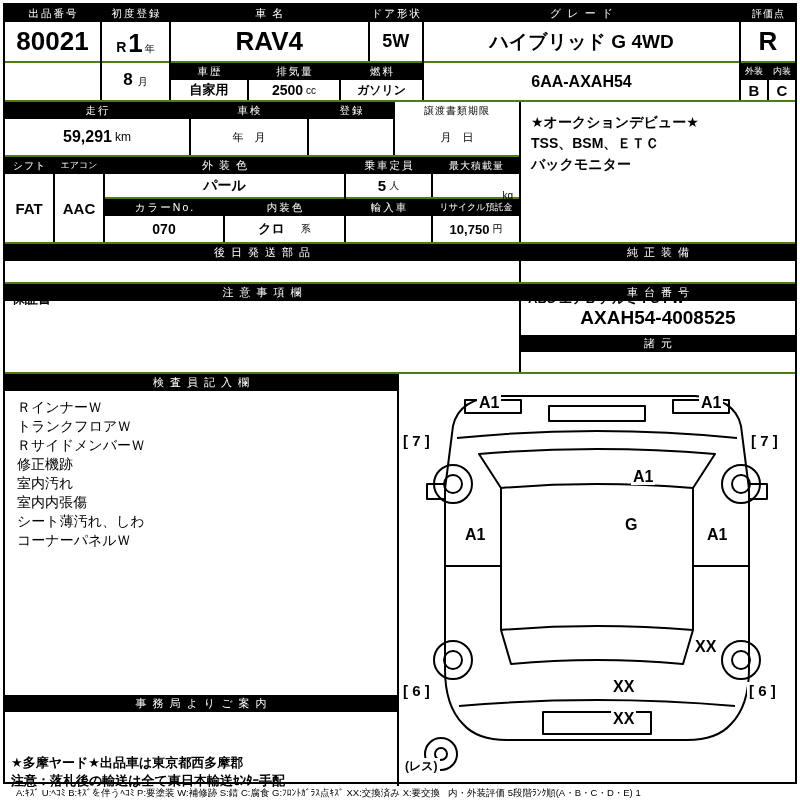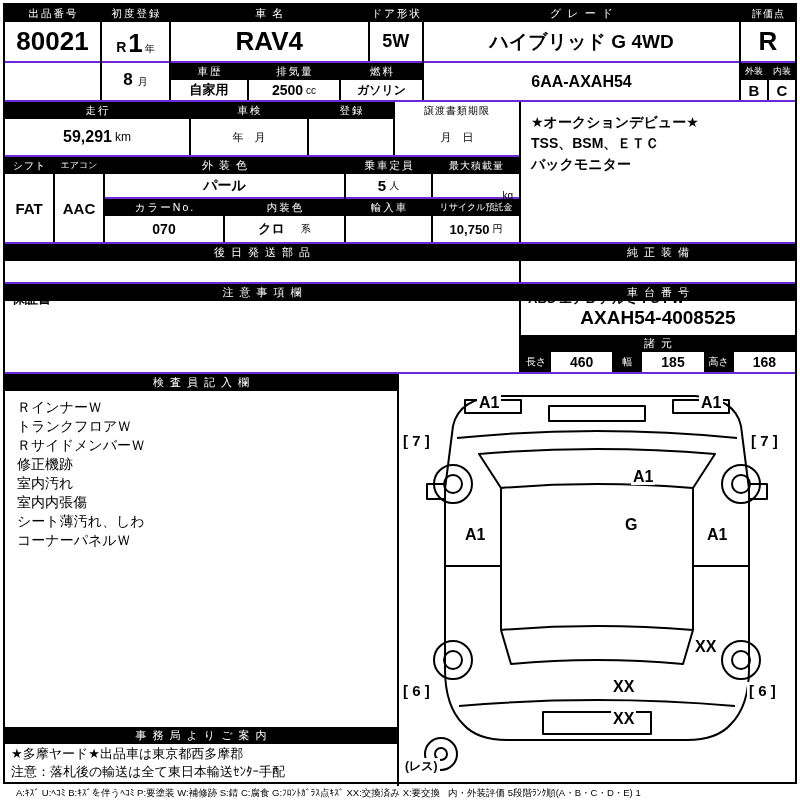--- a/index.html
+++ b/index.html
@@ -2,34 +2,34 @@
 <html><head>
 <meta charset="utf-8">
 <style>
   * { margin:0; padding:0; box-sizing:border-box; }
   html,body { width:800px; height:800px; overflow:hidden; }
   body { font-family:"Liberation Sans","DejaVu Sans",sans-serif; background:#fff; color:#000; }
   .page { position:relative; width:800px; height:800px; background:#fff; }
   .sheet { position:absolute; left:3px; top:3px; width:794px; height:781px; border:2px solid #000; display:flex; flex-direction:column; background:#fff; }
   .band { display:flex; flex:none; }
   .col  { display:flex; flex-direction:column; }
-  .bB { border-bottom:2px solid #6d28d9; }
+  .bB { border-bottom:2px solid #4d7c0f; }
   .bR { border-right:2px solid #000; }
   .hdr { flex:none; height:17px; background:#000; color:#fff; display:flex; align-items:center; justify-content:center; font-size:11px; letter-spacing:6px; text-indent:6px; white-space:nowrap; overflow:hidden; }
   .hdr2 { font-size:10.5px; letter-spacing:2px; text-indent:2px; }
   .hdr1 { font-size:10px; letter-spacing:1px; text-indent:1px; }
   .hdr0 { font-size:9px; letter-spacing:0; text-indent:0; }
   .whdr { flex:none; height:17px; display:flex; align-items:center; justify-content:center; font-size:10px; letter-spacing:1px; }
   .val { flex:1; display:flex; align-items:center; justify-content:center; font-weight:bold; }
   .val-left { justify-content:flex-start; padding-left:7px;margin-top:29px; }
   .plain { font-weight:normal; }
   .unit { font-weight:normal; font-size:10px; margin-left:3px; }
   .sales-lines { flex:1; padding:10px 10px 0 10px; font-size:14px; font-weight:bold; line-height:21px; }
   .notes { flex:1; padding:7px 12px; font-size:14px; line-height:19px; }
-  .office-lines { flex:none; height:42px; padding:1px 6px; font-size:13px; font-weight:normal; line-height:18px; white-space:nowrap; }
+  .office-lines { flex:none; height:42px; padding:10px 6px; font-size:13px; font-weight:bold; line-height:18px; white-space:nowrap;margin-top:32px; }
   .dims-row { flex:1; display:flex; }
   .dim-group { flex:1; display:flex; }
   .dim-k { flex:none; width:30px; background:#000; color:#fff; display:flex; align-items:center; justify-content:center; font-size:10px; }
   .dim-v { flex:1; display:flex; align-items:center; justify-content:center; font-weight:bold; font-size:14px; }
   .diagram { flex:1; position:relative; }
   .dlabel { position:absolute; font-weight:bold; font-size:16px; background:#fff; padding:0 2px; line-height:17px; }
   .dbracket { font-size:15px; }
   .dres { font-size:12px; }
   .legend { position:absolute; left:16px; top:787px; width:794px; font-size:9.5px; white-space:pre; overflow:hidden; }
 </style>
@@ -216,34 +216,20 @@
 
     <div class="band bB" style="height:90px">
       <div class="col bR" style="width:516px">
         <div class="hdr">注意事項欄</div>
         <div style="flex:1"></div>
       </div>
       <div class="col" style="flex:1">
         <div class="hdr">車台番号</div>
         <div class="val" style="flex:none;height:34px;font-size:19px">AXAH54-4008525</div>
         <div class="hdr">諸元</div>
-        <div class="dims-row">
-          <div class="dim-group">
-            <span class="dim-k">長さ</span>
-            <span class="dim-v">460</span>
-          </div>
-          <div class="dim-group">
-            <span class="dim-k">幅</span>
-            <span class="dim-v">185</span>
-          </div>
-          <div class="dim-group">
-            <span class="dim-k">高さ</span>
-            <span class="dim-v">168</span>
-          </div>
-        </div>
       </div>
     </div>
 
     <div class="band" style="flex:1">
       <div class="col bR" style="width:394px">
         <div class="hdr">検査員記入欄</div>
         <div class="notes">
           <div>ＲインナーＷ</div>
           <div>トランクフロアＷ</div>
           <div>ＲサイドメンバーＷ</div>

